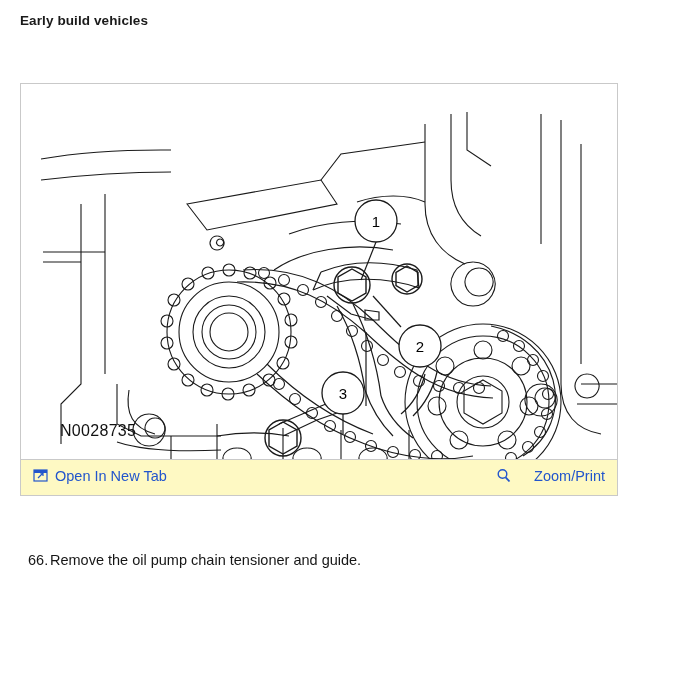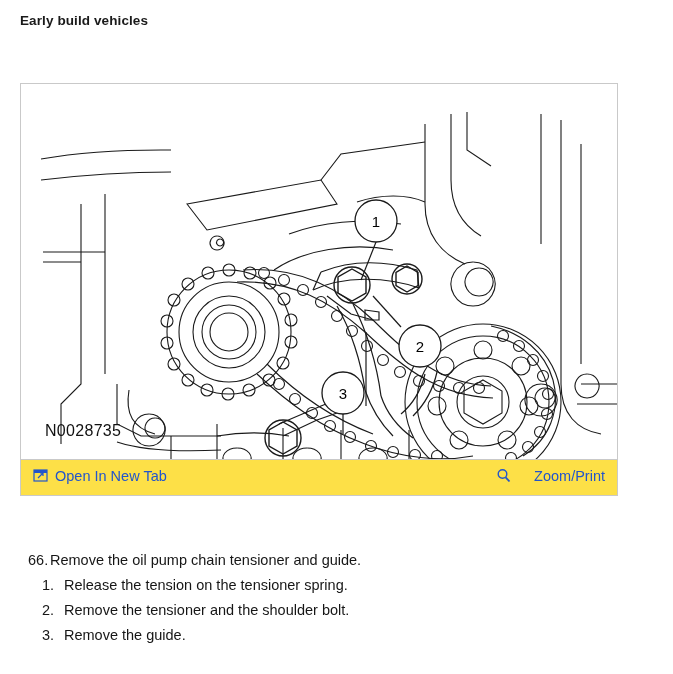--- a/index.html
+++ b/index.html
@@ -43,35 +43,35 @@
     position: absolute;
     left: 0;
     top: 0;
     width: 596px;
     height: 377px;
     overflow: hidden;
     background: #ffffff;
   }
   .figure-caption {
     position: absolute;
-    left: 24px;
+    left: 39px;
     top: 338px;
     font-size: 16px;
     color: #111111;
     font-family: "Liberation Sans", sans-serif;
     letter-spacing: 0.3px;
   }
   .figure-toolbar {
     position: absolute;
     left: 0;
     right: 0;
     bottom: 0;
     height: 35px;
     border-top: 1px solid #c9c9c9;
-    background: #fde047;
+    background: #fef9c3;
   }
   .toolbar-left {
     position: absolute;
     left: 12px;
     top: 8px;
     display: flex;
     align-items: center;
     gap: 6px;
     cursor: pointer;
   }
@@ -348,26 +348,15 @@
         </span>
         <span class="toolbar-link">Zoom/Print</span>
       </div>
     </div>
   </div>
 
   <div class="steps">
     <div class="step-main">
       <span class="num">66.</span><span>Remove the oil pump chain tensioner and guide.</span>
     </div>
-    <ul class="substeps">
-      <li class="substep">
-        <span class="num">1.</span><span>Release the tension on the tensioner spring.</span>
-      </li>
-      <li class="substep">
-        <span class="num">2.</span><span>Remove the tensioner and the shoulder bolt.</span>
-      </li>
-      <li class="substep">
-        <span class="num">3.</span><span>Remove the guide.</span>
-      </li>
-    </ul>
   </div>
 
 </div>
 
 </body></html>

